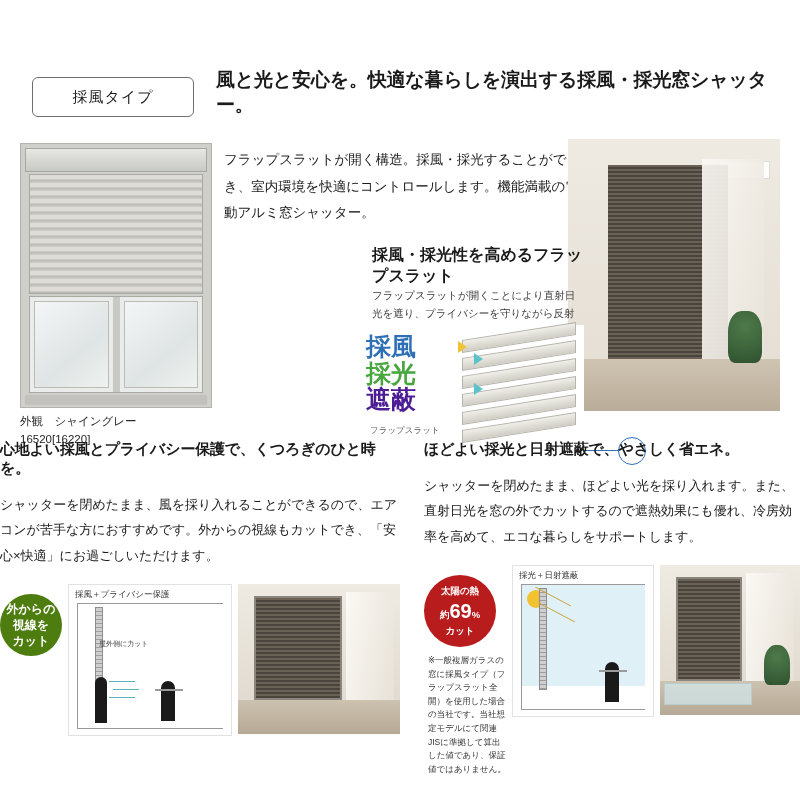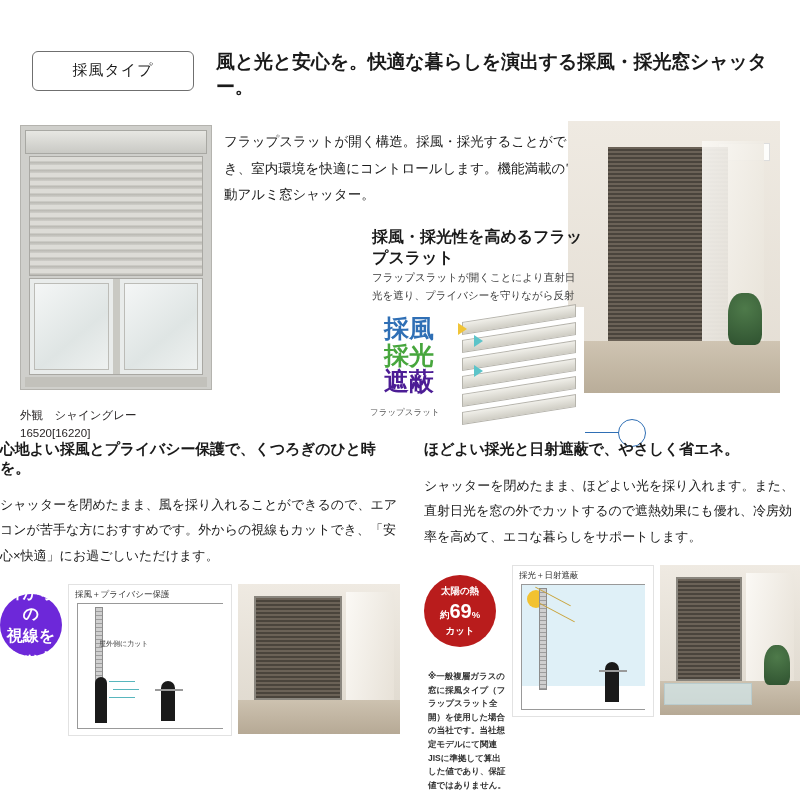--- a/index.html
+++ b/index.html
@@ -7,21 +7,21 @@
     width:800px;height:800px;
     background:#ffffff;
     font-family:"Liberation Sans","DejaVu Sans",sans-serif;
     color:#231f20;
     overflow:hidden;
     position:relative;
   }
   .page{position:relative;width:800px;height:800px;box-sizing:border-box;padding:0 10px;}
 
   
-  .header{display:flex;align-items:center;padding-top:42px;}
+  .header{display:flex;align-items:flex-end;padding-top:60px;}
   .badge{
     width:160px;height:38px;border:1px solid #6f6f6f;border-radius:6px;
     display:flex;align-items:center;justify-content:center;
     font-size:15px;letter-spacing:1px;color:#1a1a1a;background:#fff;
     flex:0 0 auto;margin-left:22px;
   }
   .headline{
     margin-left:22px;font-size:19px;font-weight:bold;letter-spacing:-0.2px;
     color:#1a1a1a;line-height:1.3;padding-top:8px;
   }
@@ -34,41 +34,41 @@
     background:#cfcfcb;border:1px solid #b4b3ae;box-sizing:border-box;
   }
   .sh-head{position:absolute;left:4px;top:4px;right:4px;height:22px;background:linear-gradient(#e7e7e3,#c9c9c4);border:1px solid #a8a8a3;}
   .sh-slats{position:absolute;left:8px;top:30px;right:8px;height:118px;
     background:repeating-linear-gradient(#dddcd7 0px,#dddcd7 4px,#b9b8b2 5px,#cfcec9 8px);
     border:1px solid #a9a8a3;}
   .sh-glassrow{position:absolute;left:8px;top:152px;right:8px;bottom:14px;border:1px solid #a9a8a3;background:#e9eceb;display:flex;}
   .sh-glass{flex:1;margin:4px;background:linear-gradient(140deg,#f4f6f6,#dfe5e4 60%,#eef1f0);border:1px solid #bcbcb7;}
   .sh-mullion{width:7px;background:#c9c9c3;}
   .sh-frame-b{position:absolute;left:4px;right:4px;bottom:2px;height:10px;background:#c2c1bb;}
-  .caption{position:absolute;left:10px;top:300px;font-size:11.5px;line-height:1.5;color:#231f20;}
+  .caption{position:absolute;left:10px;top:288px;font-size:11.5px;line-height:1.5;color:#231f20;}
 
   .lead{position:absolute;left:214px;top:22px;width:360px;font-size:13.5px;line-height:1.95;color:#1a1a1a;}
 
   .room-photo{
     position:absolute;right:10px;top:14px;width:212px;height:272px;
     background:#cfc8bd;overflow:hidden;border:0;
   }
   .rp-wall{position:absolute;inset:0;background:linear-gradient(#efeae2,#e3ddd3);}
   .rp-window{position:absolute;left:40px;top:26px;width:120px;bottom:48px;background:repeating-linear-gradient(#6b6257 0 2px,#4a443c 2px 4px);border:3px solid #8d8madd;border-color:#8a867e;}
   .rp-curtain{position:absolute;right:16px;top:20px;width:62px;bottom:40px;background:linear-gradient(100deg,#faf8f4,#e8e3d9);opacity:.92;}
   .rp-floor{position:absolute;left:0;right:0;bottom:0;height:52px;background:linear-gradient(#cfc4b2,#b9ad99);}
   .rp-plant{position:absolute;right:18px;bottom:48px;width:34px;height:52px;background:radial-gradient(circle at 50% 30%,#4e7a4a,#2f5230);border-radius:40% 40% 20% 20%;}
   .rp-ac{position:absolute;right:10px;top:22px;width:50px;height:16px;background:#fdfdfb;border:1px solid #ddd;}
 
   .flap-block{position:absolute;left:362px;top:120px;width:212px;}
   .flap-title{font-size:16px;font-weight:bold;color:#1a1a1a;}
   .flap-body{font-size:10.5px;line-height:1.65;color:#3a3a3a;margin-top:0;}
 
   .flap-illus{position:absolute;left:352px;top:200px;width:222px;height:120px;background:#ffffff;}
-  .fi-words{position:absolute;left:22px;top:8px;font-size:25px;font-weight:bold;line-height:1.05;}
+  .fi-words{position:absolute;left:4px;top:8px;font-size:25px;font-weight:bold;line-height:1.05;}
   .fi-w1{color:#2f6fb5;}
   .fi-w2{color:#47a63d;}
   .fi-w3{color:#4c1d95;}
   .fi-label{position:absolute;left:8px;top:100px;font-size:8.5px;color:#555;}
   .fi-slats{position:absolute;right:10px;top:4px;width:112px;height:106px;}
   .fi-slats div{position:absolute;left:0;width:112px;height:11px;background:linear-gradient(#f0efe9,#cfcdc4);border:1px solid #b6b4ac;transform:skewY(-9deg);}
   .fi-arrow{position:absolute;width:0;height:0;border-left:9px solid #5cc4c9;border-top:6px solid transparent;border-bottom:6px solid transparent;}
   .fi-sun{position:absolute;width:0;height:0;border-left:9px solid #f0c437;border-top:6px solid transparent;border-bottom:6px solid transparent;}
   .callout-circle{position:absolute;left:608px;top:312px;width:26px;height:26px;border:1px solid #2f6fb5;border-radius:50%;}
   .callout-line{position:absolute;left:575px;top:325px;width:34px;height:1px;background:#2f6fb5;}
@@ -76,23 +76,23 @@
   
   .cols{position:absolute;left:0;right:0;top:440px;display:flex;padding:0 0;box-sizing:border-box;}
   .col{width:50%;box-sizing:border-box;}
   .col.right{padding-left:24px;}
   .col h3{margin:0;font-size:15px;font-weight:bold;color:#1a1a1a;letter-spacing:-0.2px;}
   .col p{margin:14px 0 0 0;font-size:13px;line-height:1.95;color:#1a1a1a;}
 
   .figrow{display:flex;margin-top:16px;align-items:flex-start;}
 
   .bubble{
-    width:62px;height:62px;border-radius:50%;background:#6d28d9;color:#fff;
+    width:62px;height:62px;border-radius:50%;background:#4d7c0f;color:#fff;
     display:flex;align-items:center;justify-content:center;text-align:center;
-    font-size:16px;line-height:1.35;font-weight:bold;flex:0 0 auto;margin-top:10px;
+    font-size:12px;line-height:1.35;font-weight:bold;flex:0 0 auto;margin-top:10px;
   }
   .bubble.heat{background:#b91c1c;width:72px;height:72px;font-size:9.5px;position:relative;}
   .bubble.heat .big{font-size:20px;}
 
   .diagram{
     flex:1;height:150px;margin-left:6px;background:#ffffff;border:1px solid #e2e2e2;
     position:relative;overflow:hidden;
   }
   .dg-title{position:absolute;left:6px;top:4px;font-size:8.5px;color:#333;}
   .dg-line{position:absolute;background:#9a9a9a;}
@@ -106,21 +106,21 @@
   .photo-sm{
     flex:1;height:150px;margin-left:6px;background:#cfc8bd;position:relative;overflow:hidden;
   }
   .ps-wall{position:absolute;inset:0;background:linear-gradient(#efeae2,#ddd7cc);}
   .ps-win{position:absolute;left:16px;top:12px;right:58px;bottom:34px;background:repeating-linear-gradient(#6b6257 0 2px,#4a443c 2px 4px);border:2px solid #8a867e;}
   .ps-cur{position:absolute;right:6px;top:8px;width:48px;bottom:28px;background:linear-gradient(100deg,#fbf9f5,#e7e1d7);}
   .ps-floor{position:absolute;left:0;right:0;bottom:0;height:34px;background:linear-gradient(#cdc2b0,#b6a995);}
   .ps-table{position:absolute;left:4px;bottom:10px;width:86px;height:20px;background:rgba(210,230,232,.75);border:1px solid #b9ccce;}
   .ps-plant{position:absolute;right:10px;bottom:30px;width:26px;height:40px;background:radial-gradient(circle at 50% 30%,#4e7a4a,#2f5230);border-radius:45% 45% 20% 20%;}
 
-  .note{font-size:8.5px;line-height:1.6;color:#333;width:78px;margin-top:23px;margin-left:4px;font-weight:bold;}
+  .note{font-size:8.5px;line-height:1.6;color:#333;width:78px;margin-top:7px;margin-left:4px;}
 </style>
 </head>
 <body>
 
 <div class="page">
 
   <div class="header">
     <div class="badge">採風タイプ</div>
     <div class="headline">風と光と安心を。快適な暮らしを演出する採風・採光窓シャッター。</div>
   </div>

